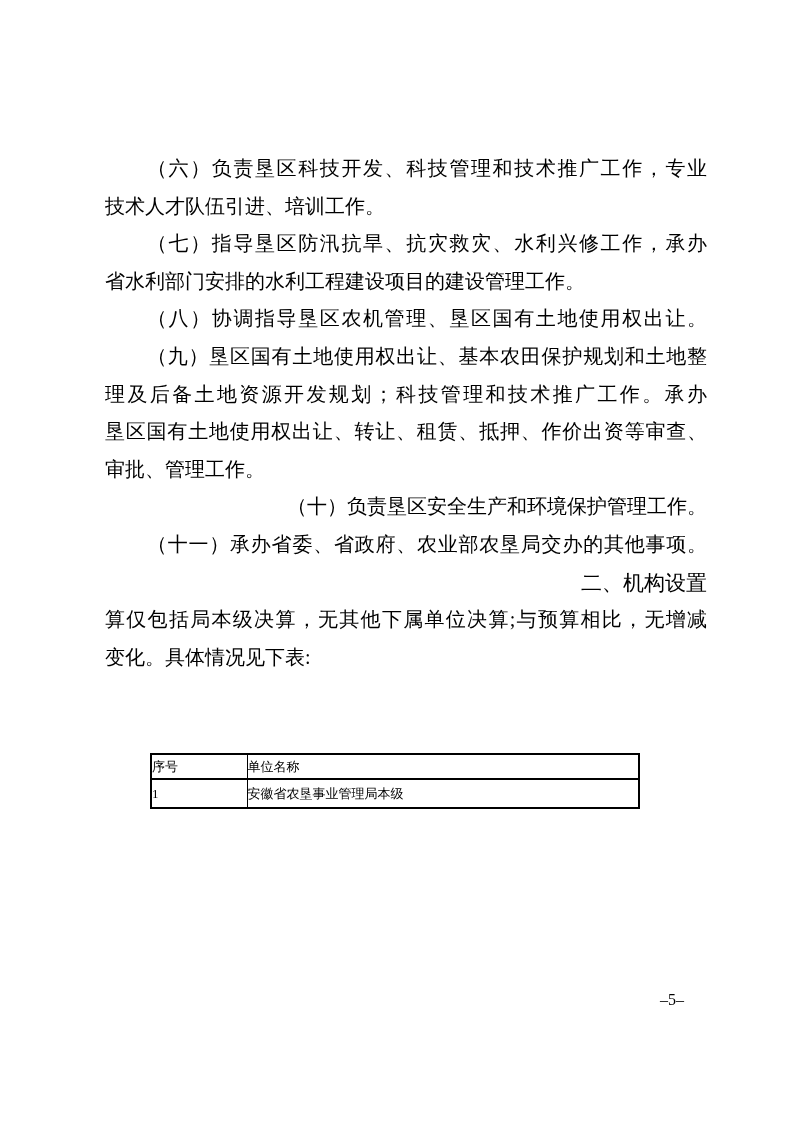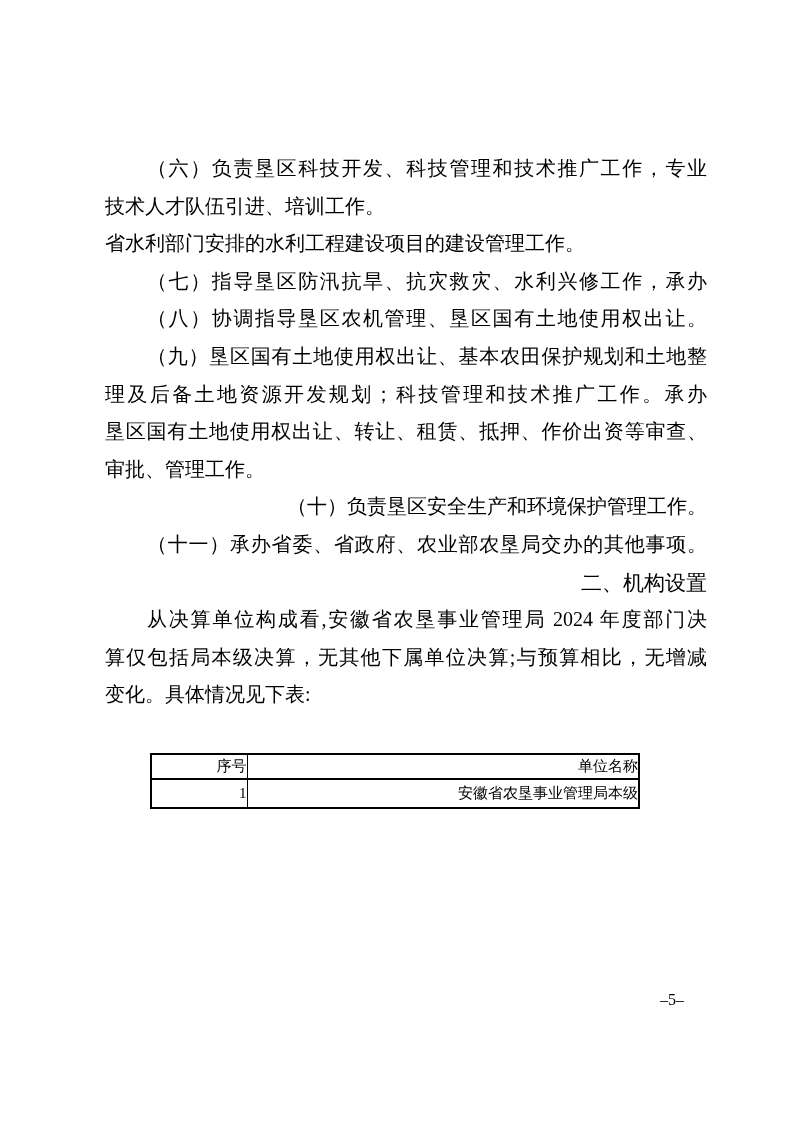--- a/index.html
+++ b/index.html
@@ -50,23 +50,23 @@
     top: 753px;
     width: 488px;
     border-collapse: collapse;
     table-layout: fixed;
     border: 2px solid #000000;
   }
   .units-table th,
   .units-table td {
     border: 1px solid #000000;
     font-family: "Liberation Serif", "DejaVu Serif", serif;
-    font-size: 15px;
+    font-size: 13px;
     font-weight: normal;
-    text-align: right;
+    text-align: left;
     vertical-align: middle;
     padding: 0;
     color: #000000;
   }
   .units-table .header-row th {
     height: 23px;
     border-bottom: 2px solid #000000;
   }
   .units-table .data-row td {
     height: 27px;
@@ -85,31 +85,30 @@
   }
 </style>
 </head>
 <body>
 
 <div class="page">
 
   <div class="textblock">
     <div class="line indent fill">（六）负责垦区科技开发、科技管理和技术推广工作，专业</div>
     <div class="line">技术人才队伍引进、培训工作。</div>
+    <div class="line indent fill">（七）指导垦区防汛抗旱、抗灾救灾、水利兴修工作，承办</div>
     <div class="line">省水利部门安排的水利工程建设项目的建设管理工作。</div>
-    <div class="line indent fill">（七）指导垦区防汛抗旱、抗灾救灾、水利兴修工作，承办</div>
     <div class="line indent fill">（八）协调指导垦区农机管理、垦区国有土地使用权出让。</div>
     <div class="line indent fill">（九）垦区国有土地使用权出让、基本农田保护规划和土地整</div>
     <div class="line fill">理及后备土地资源开发规划；科技管理和技术推广工作。承办</div>
     <div class="line fill">垦区国有土地使用权出让、转让、租赁、抵押、作价出资等审查、</div>
     <div class="line">审批、管理工作。</div>
     <div class="line indent">（十）负责垦区安全生产和环境保护管理工作。</div>
     <div class="line indent fill">（十一）承办省委、省政府、农业部农垦局交办的其他事项。</div>
     <div class="line indent heading">二、机构设置</div>
-    <div class="line indent fill">从决算单位构成看,安徽省农垦事业管理局 2024 年度部门决</div>
     <div class="line fill">算仅包括局本级决算，无其他下属单位决算;与预算相比，无增减</div>
     <div class="line">变化。具体情况见下表:</div>
   </div>
 
   <table class="units-table">
     <colgroup>
       <col class="col-seq">
       <col class="col-name">
     </colgroup>
     <thead>

